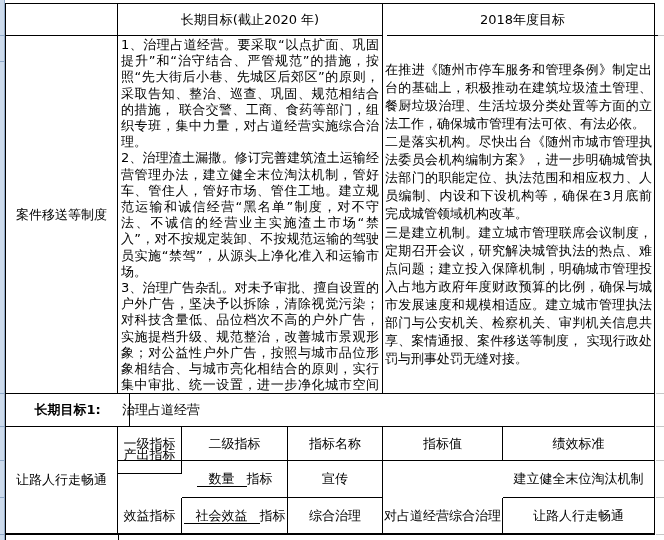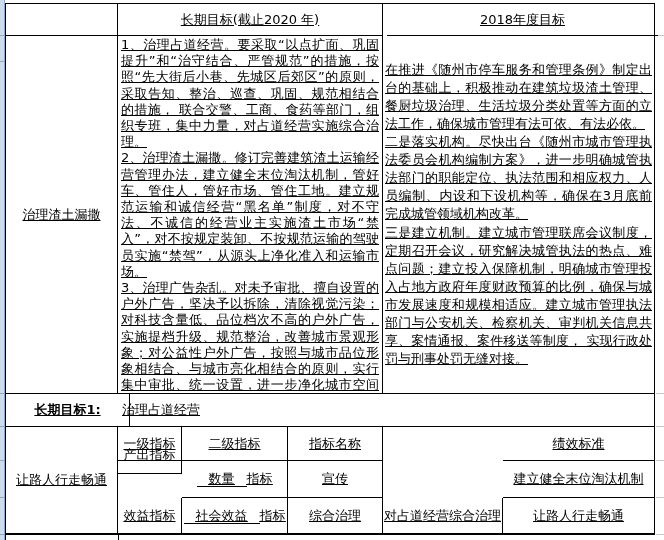--- a/index.html
+++ b/index.html
@@ -1,15 +1,15 @@
 <!DOCTYPE html>
 <html><head>
 <meta charset="utf-8">
 <style>
-  * { margin: 0; padding: 0; box-sizing: border-box; text-decoration: underline; }
+  * { margin: 0; padding: 0; box-sizing: border-box; }
   html,body { background: #fff; }
   body { font-family: "DejaVu Sans", sans-serif; color: #000; }
   #screen {
     position: relative; width: 664px; height: 540px;
     background: #fff; overflow: hidden;
   }
   
   #left-strip {
     position: absolute; left: 0; top: 0; width: 5px; height: 540px;
     background: #cddbec; border-right: 1px solid #8fa9c9;
@@ -62,38 +62,39 @@
 
   <div class="stub" style="left:5px; top:535px; height:5px;"></div>
   <div class="stub" style="left:118px; top:535px; height:5px;"></div>
 
   <div id="sheet-table">
 
     <div class="cell br bb" style="left:0; top:0; width:112px; height:32px;"></div>
     <div class="cell br bb center" style="left:112px; top:0; width:265px; height:32px;">长期目标(截止2020 年)</div>
     <div class="cell bb center" style="left:381px; top:0; width:271px; height:32px;">2018年度目标</div>
 
-    <div class="cell br bb center" style="left:0; top:32px; width:112px; height:358px;">治理渣土漏撒</div>
+    <div class="cell br bb center" style="left:0; top:32px; width:112px; height:358px;">案件移送等制度</div>
     <div class="cell br bb longtext" id="cell-overall-longterm" style="left:112px; top:32px; width:265px; height:358px;">1、治理占道经营。要采取“以点扩面、巩固提升”和“治守结合、严管规范”的措施，按照“先大街后小巷、先城区后郊区”的原则，采取告知、整治、巡查、巩固、规范相结合的措施， 联合交警、工商、食药等部门，组织专班，集中力量，对占道经营实施综合治理。
 2、治理渣土漏撒。修订完善建筑渣土运输经营管理办法，建立健全末位淘汰机制，管好车、管住人，管好市场、管住工地。建立规范运输和诚信经营“黑名单”制度，对不守法、不诚信的经营业主实施渣土市场“禁入”，对不按规定装卸、不按规范运输的驾驶员实施“禁驾”，从源头上净化准入和运输市场。
 3、治理广告杂乱。对未予审批、擅自设置的户外广告，坚决予以拆除，清除视觉污染；对科技含量低、品位档次不高的户外广告，实施提档升级、规范整治，改善城市景观形象；对公益性户外广告，按照与城市品位形象相结合、与城市亮化相结合的原则，实行集中审批、统一设置，进一步净化城市空间环境。</div>
     <div class="cell bb vcenter" id="cell-overall-annual" style="left:377px; top:32px; width:271px; height:358px;">
       <div class="inner longtext">在推进《随州市停车服务和管理条例》制定出台的基础上，积极推动在建筑垃圾渣土管理、餐厨垃圾治理、生活垃圾分类处置等方面的立法工作，确保城市管理有法可依、有法必依。
 二是落实机构。尽快出台《随州市城市管理执法委员会机构编制方案》，进一步明确城管执法部门的职能定位、执法范围和相应权力、人员编制、内设和下设机构等，确保在3月底前完成城管领域机构改革。
 三是建立机制。建立城市管理联席会议制度，定期召开会议，研究解决城管执法的热点、难点问题；建立投入保障机制，明确城市管理投入占地方政府年度财政预算的比例，确保与城市发展速度和规模相适应。建立城市管理执法部门与公安机关、检察机关、审判机关信息共享、案情通报、案件移送等制度， 实现行政处罚与刑事处罚无缝对接。</div>
     </div>
 
     <div class="cell br bb center bold" style="left:0; top:390px; width:124px; height:33px;">长期目标1:</div>
     <div class="cell bb vcenter" style="left:112px; top:390px; width:536px; height:33px; padding-left:4px;">治理占道经营</div>
 
     <div class="cell br center" style="left:0; top:423px; width:112px; height:106px;">让路人行走畅通</div>
 
     <div class="cell br bb center" style="left:112px; top:423px; width:64px; height:34px;">一级指标</div>
     <div class="cell br bb center" style="left:176px; top:423px; width:106px; height:34px;">二级指标</div>
     <div class="cell br bb center" style="left:282px; top:423px; width:95px; height:34px;">指标名称</div>
+    <div class="cell br bb center" style="left:377px; top:423px; width:120px; height:34px;">指标值</div>
     <div class="cell bb center" style="left:497px; top:423px; width:151px; height:34px;">绩效标准</div>
 
     <div class="cell br bb center" style="left:112px; top:433px; width:64px; height:37px;">产出指标</div>
     <div class="cell br bb center" style="left:176px; top:457px; width:106px; height:37px;">
       <div class="lvl2"><span class="ul">数量</span><span>指标</span></div>
     </div>
     <div class="cell br bb center" style="left:282px; top:457px; width:95px; height:37px;">宣传</div>
     <div class="cell bb center" style="left:497px; top:457px; width:151px; height:37px;">建立健全末位淘汰机制</div>
 
     <div class="cell br center" style="left:112px; top:494px; width:64px; height:35px;">效益指标</div>

